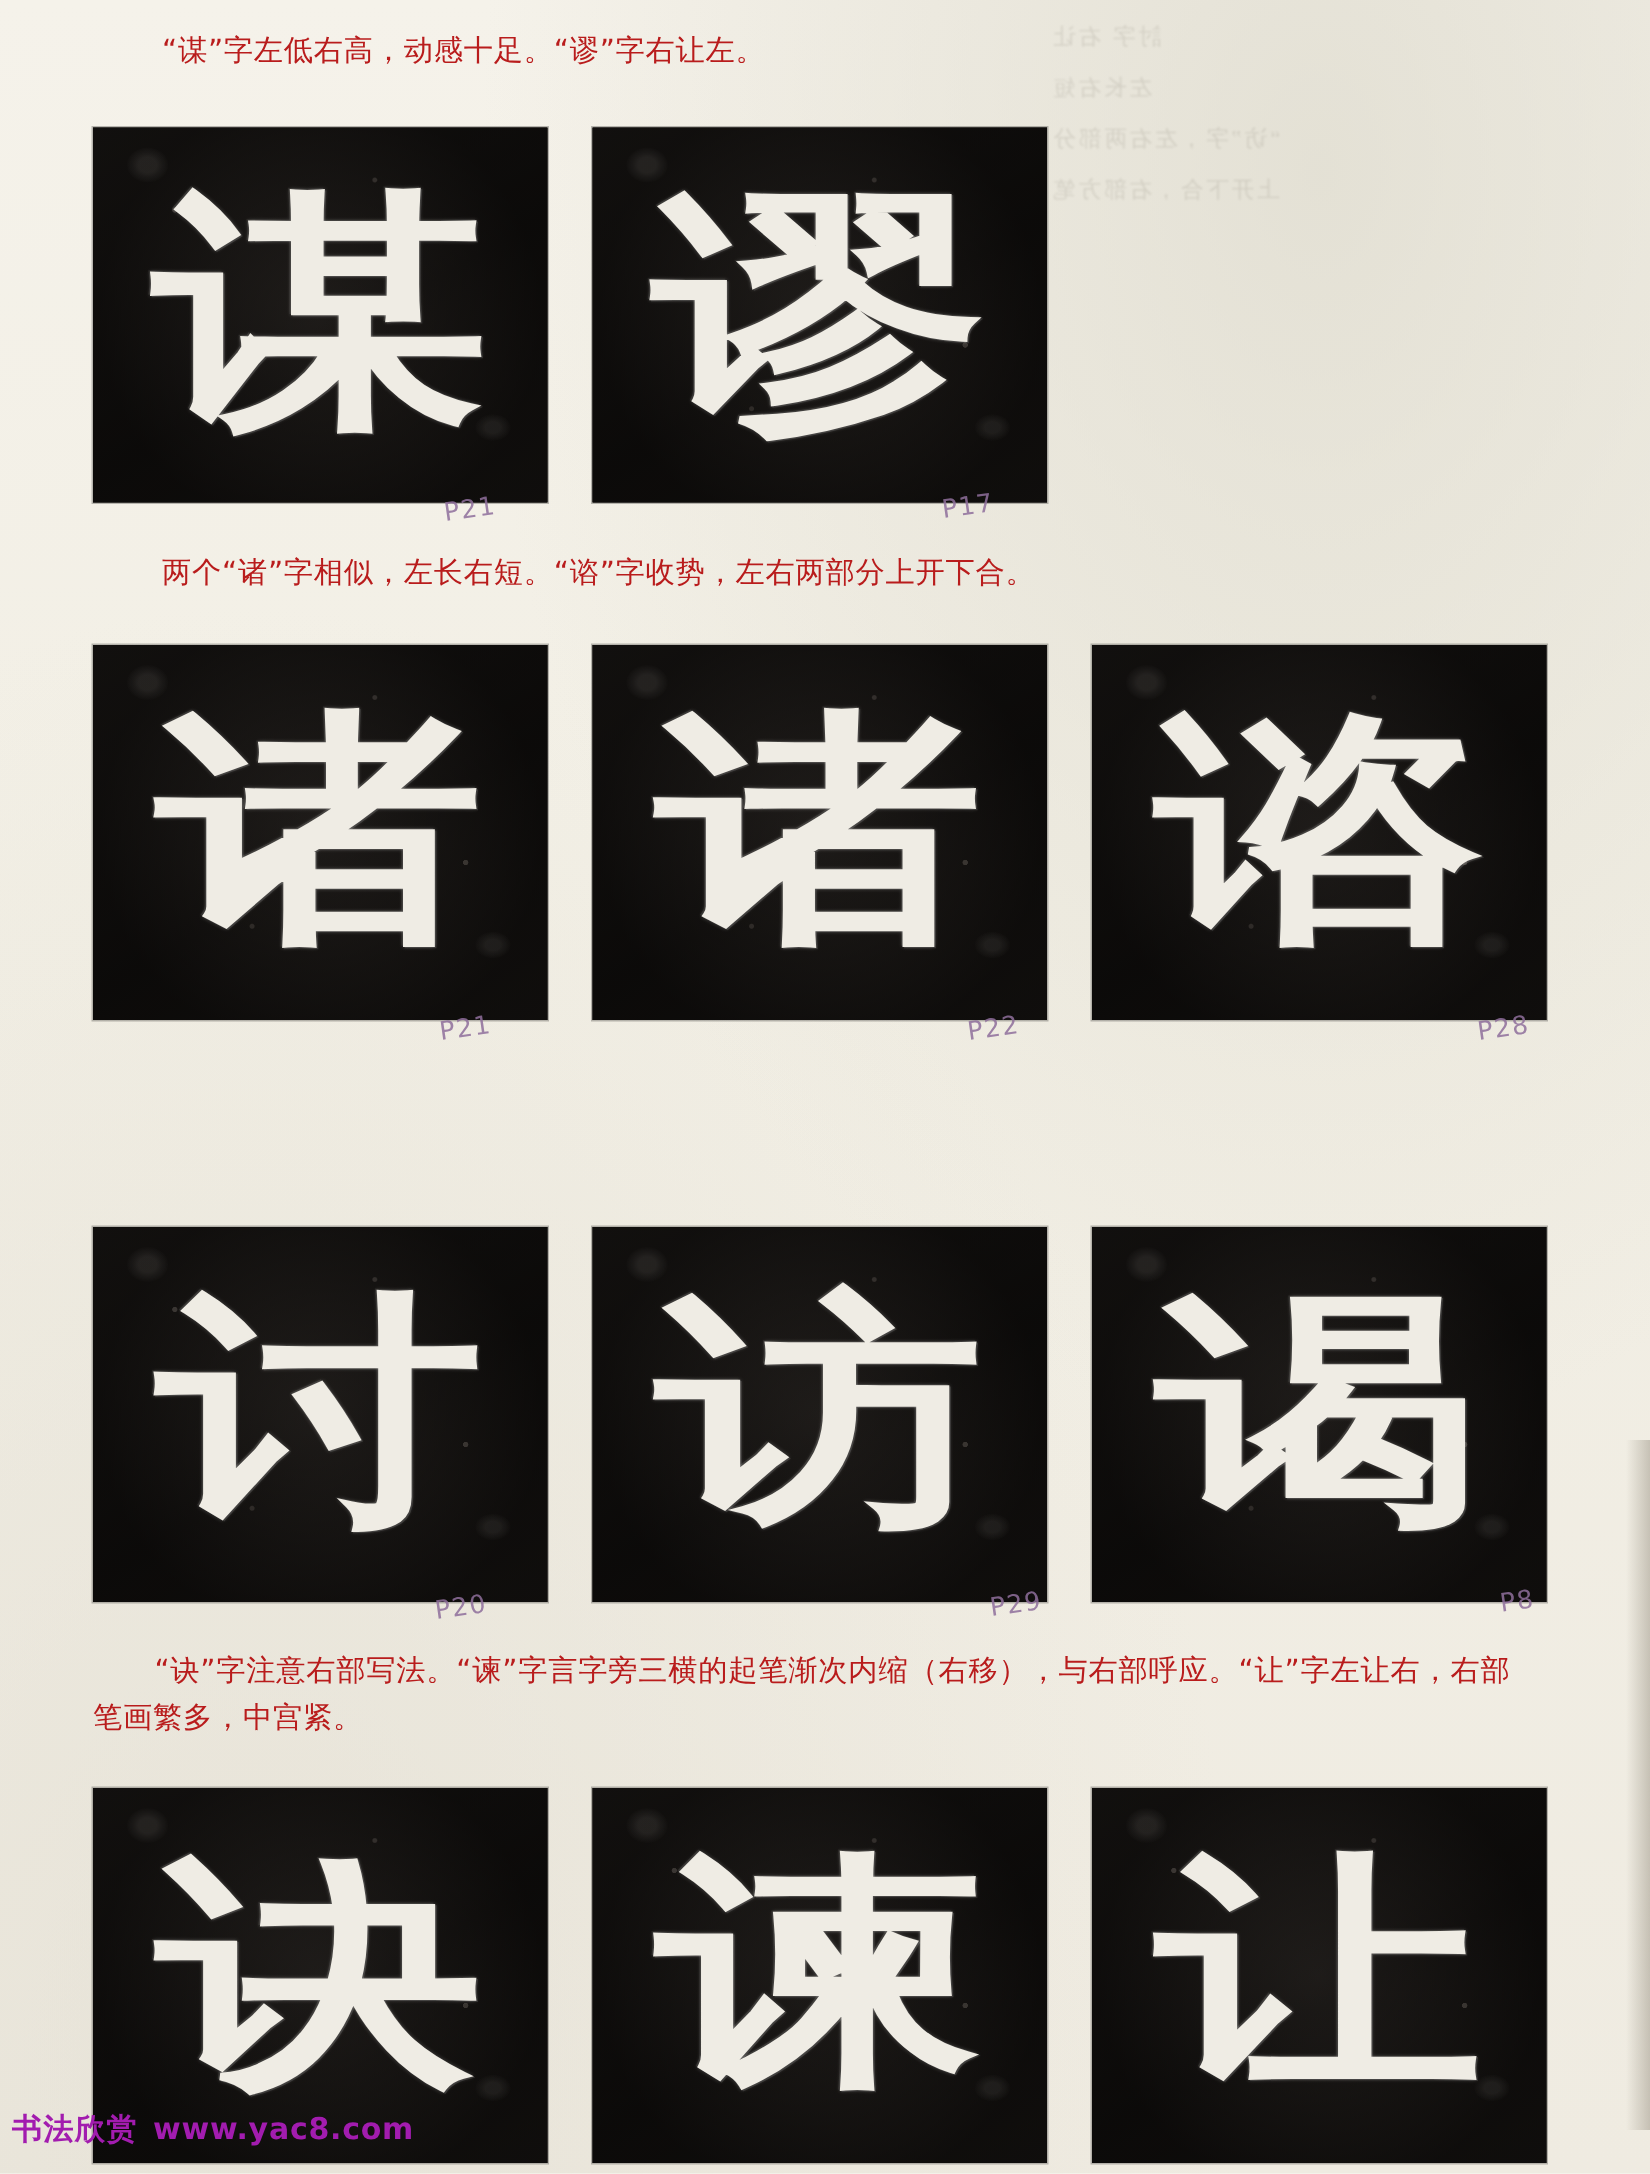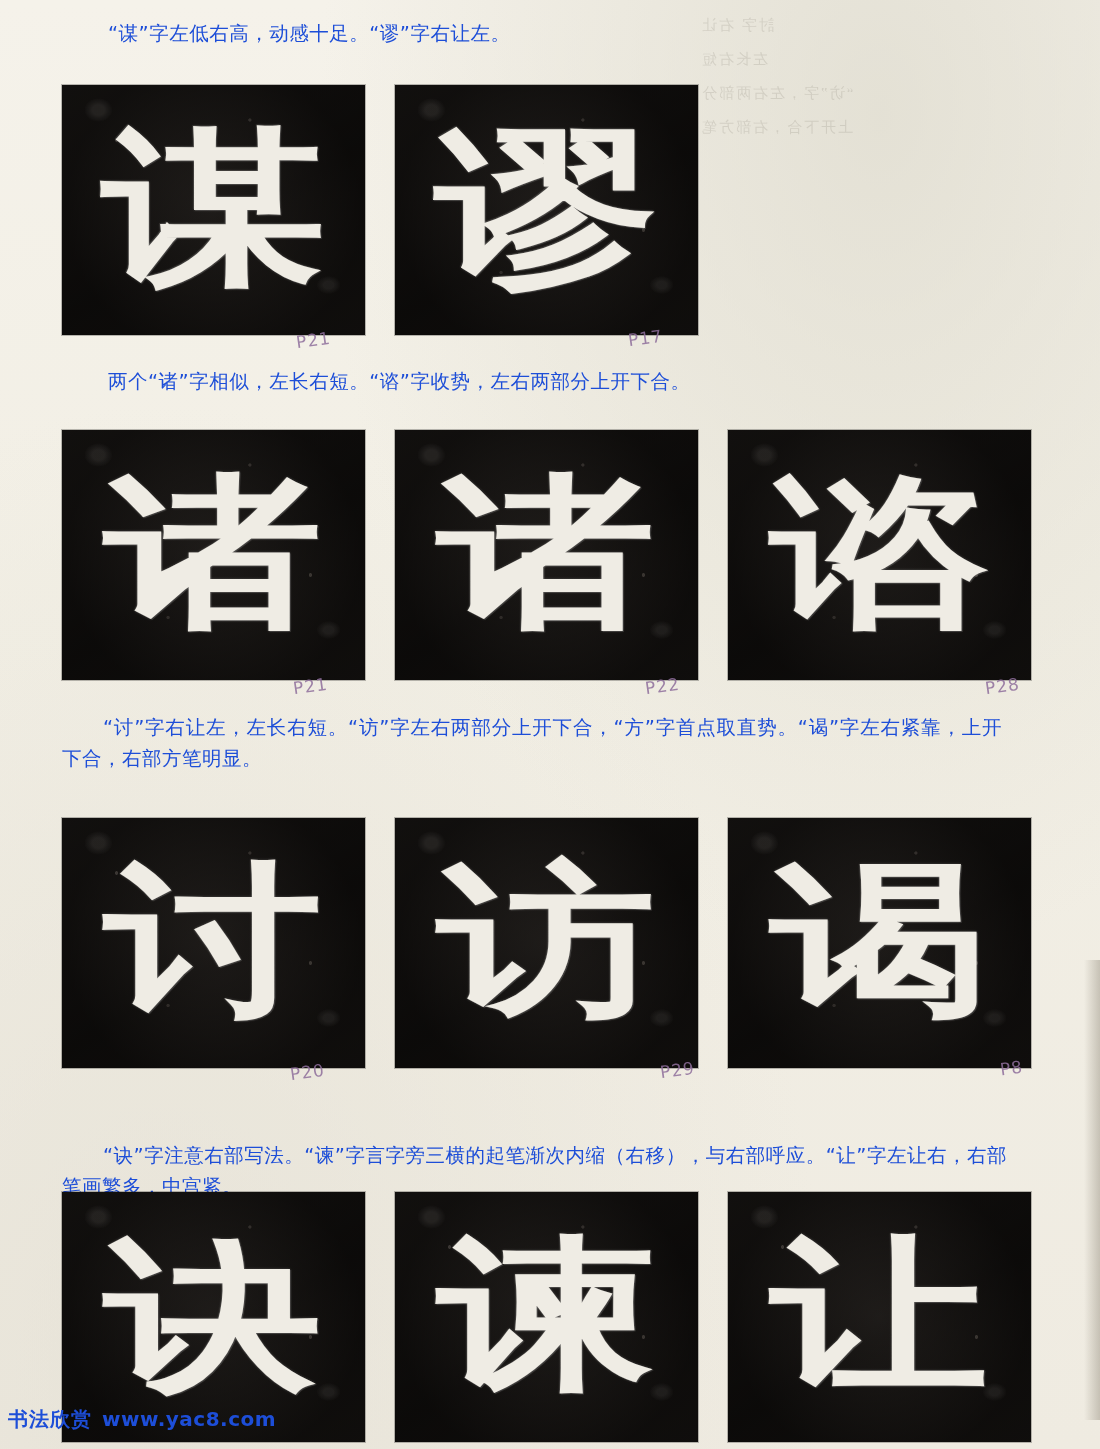--- a/index.html
+++ b/index.html
@@ -58,21 +58,21 @@
     height: 1449px;
     box-sizing: border-box;
     padding: 0;
   }
 
   .caption {
     position: absolute;
     font-size: 19.5px;
     line-height: 31px;
     letter-spacing: 0.5px;
-    color: #1d4ed8;
+    color: #b91c1c;
     font-family: "DejaVu Sans", sans-serif;
     font-weight: 500;
     text-align: justify;
   }
   .caption .indent { display: inline-block; width: 2.1em; }
 
   .plate-row {
     position: absolute;
     display: flex;
   }
@@ -137,21 +137,21 @@
     opacity: 0.85;
   }
 
   .watermark {
     position: absolute;
     left: 8px;
     bottom: 16px;
     font-family: "DejaVu Sans", sans-serif;
     font-size: 20px;
     font-weight: 700;
-    color: #1d4ed8;
+    color: #a21caf;
     letter-spacing: 1px;
     white-space: nowrap;
   }
   .watermark .url { margin-left: 10px; letter-spacing: 0.5px; }
 </style>
 </head>
 <body>
 
 <div class="page">
   <div class="paper-tint"></div>
@@ -206,23 +206,20 @@
       <div class="glyph" style="font-size:205px;">
           <span>谘</span>
         </div>
       <div class="wear"></div>
     </div>
   </div>
   <div class="plate-num" style="top:676px; left:293px;">P21</div>
   <div class="plate-num" style="top:676px; left:645px;">P22</div>
   <div class="plate-num" style="top:676px; left:985px;">P28</div>
 
-  <div class="caption" style="top:712px; left:62px; width:940px;">
-    <span class="indent"></span><span>“讨”字右让左，左长右短。“访”字左右两部分上开下合，“方”字首点取直势。“谒”字左右紧靠，上开下合，右部方笔明显。</span>
-  </div>
 
   <div class="plate-row" style="top:818px; left:62px; gap:30px;">
     <div class="plate" style="width:303px; height:250px;">
       <div class="stone"></div>
       <div class="glyph" style="font-size:205px;">
           <span>讨</span>
         </div>
       <div class="wear"></div>
     </div>
     <div class="plate" style="width:303px; height:250px;">
@@ -237,21 +234,21 @@
       <div class="glyph" style="font-size:205px;">
           <span>谒</span>
         </div>
       <div class="wear"></div>
     </div>
   </div>
   <div class="plate-num" style="top:1062px; left:290px;">P20</div>
   <div class="plate-num" style="top:1060px; left:660px;">P29</div>
   <div class="plate-num" style="top:1058px; left:1000px;">P8</div>
 
-  <div class="caption" style="top:1098px; left:62px; width:945px;margin-top:42px;">
+  <div class="caption" style="top:1098px; left:62px; width:945px;">
     <span class="indent"></span><span>“诀”字注意右部写法。“谏”字言字旁三横的起笔渐次内缩（右移），与右部呼应。“让”字左让右，右部笔画繁多，中宫紧。</span>
   </div>
 
   <div class="plate-row" style="top:1192px; left:62px; gap:30px;">
     <div class="plate" style="width:303px; height:250px;">
       <div class="stone"></div>
       <div class="glyph" style="font-size:205px;">
           <span>诀</span>
         </div>
       <div class="wear"></div>

